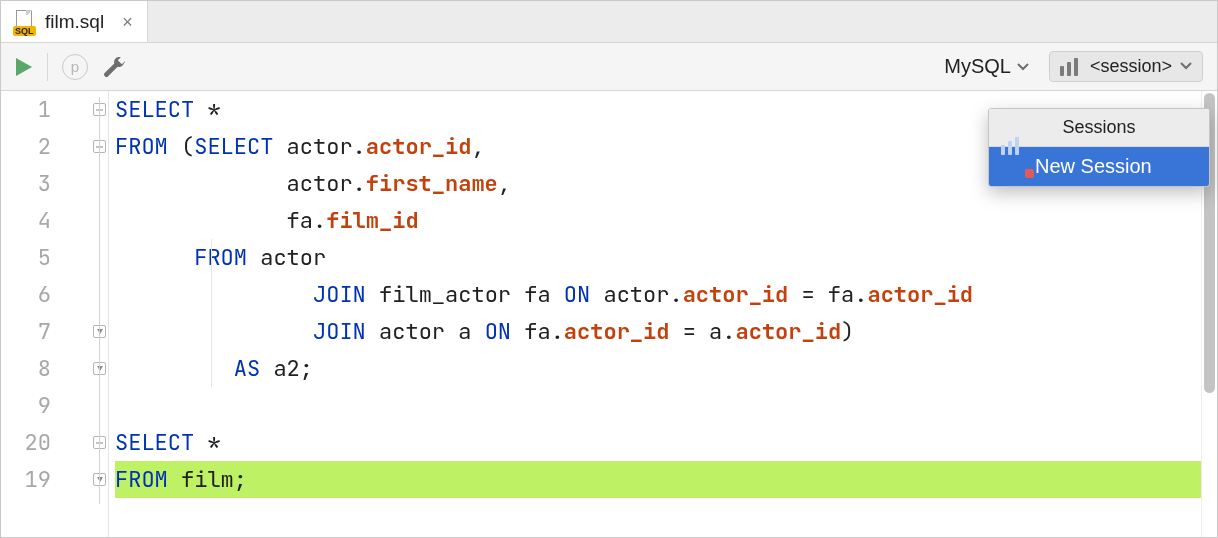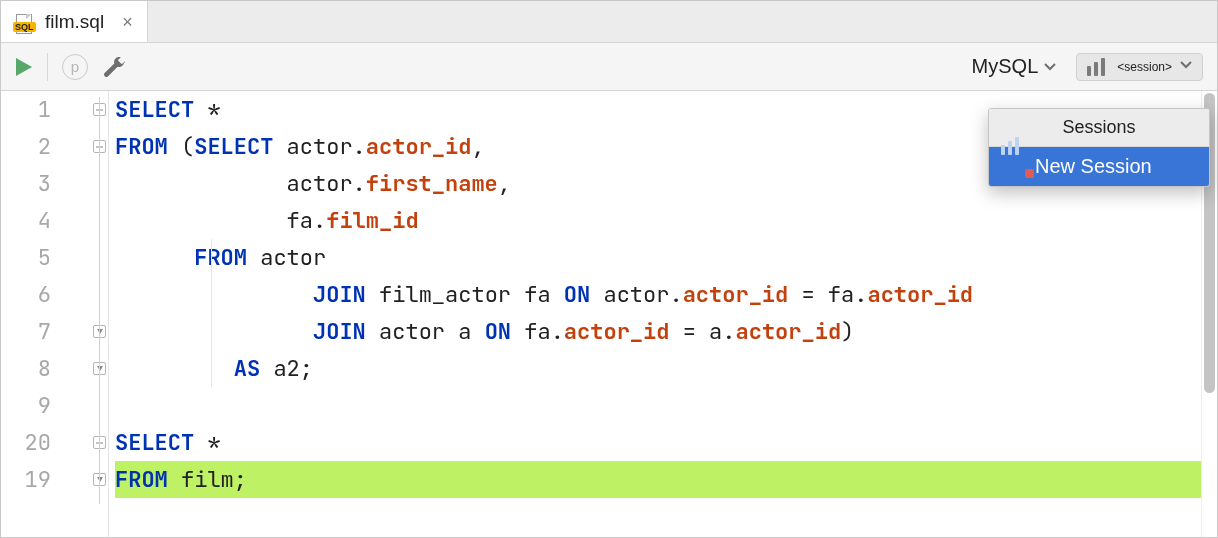--- a/index.html
+++ b/index.html
@@ -31,21 +31,21 @@
     display: flex;
     align-items: center;
     padding: 0 14px 0 12px;
     background: #ffffff;
     border-right: 1px solid #d5d5d5;
     gap: 8px;
     font-size: 19px;
     color: #222;
   }
   .tab .file-icon {
-    width: 24px; height: 16px;
+    width: 24px; height: 24px;
     position: relative;
   }
   .file-icon-page {
     position:absolute; top:0; left:3px; width:16px; height:20px;
     background:#fff; border:1px solid #999;
   }
   .file-icon-fold {
     position:absolute; top:0; right:5px; width:6px; height:6px;
     background:linear-gradient(135deg,#ccc 50%, transparent 50%);
   }
@@ -90,21 +90,21 @@
     font-size:20px;color:#222;padding:4px 6px;
     cursor:pointer;
   }
   .db-select .chev { color:#6b6b6b; }
   .session-btn {
     display:flex;align-items:center;gap:8px;
     background:#e7e7e7;
     border:1px solid #d0d0d0;
     border-radius:4px;
     padding:4px 10px;
-    font-size:12px;color:#222;
+    font-size:18px;color:#222;
     cursor:pointer;
   }
   .session-btn .chev{color:#6b6b6b;}
   .session-icon {
     width:22px;height:18px;position:relative;
   }
   .session-icon .bar1,.session-icon .bar2,.session-icon .bar3{
     position:absolute;width:4px;border-radius:1px;background:#7b7b7b;
     bottom:0;
   }
@@ -161,21 +161,21 @@
     padding-left:6px;
     white-space:pre;
     color:#212121;
     position:relative;
   }
   .code-line{height:37px;position:relative;}
   .code-line.hl{background:#bef264;}
   .guide{
     position:absolute;left:96px;top:0;bottom:0;width:1px;background:#e6e6e6;
   }
-  .kw{color:#0033b3;font-weight:bold;}
+  .kw{color:#0033b3;font-weight:normal;}
   .id{color:#c2410c;font-weight:bold;}
   .plain{color:#212121;}
   
   .scrollbar-v{
     width:16px;background:#fff;border-left:1px solid #eee;position:relative;
   }
   .scroll-thumb{
     position:absolute;left:2px;right:2px;top:2px;height:300px;
     background:#c4c4c4;border-radius:6px;
   }

